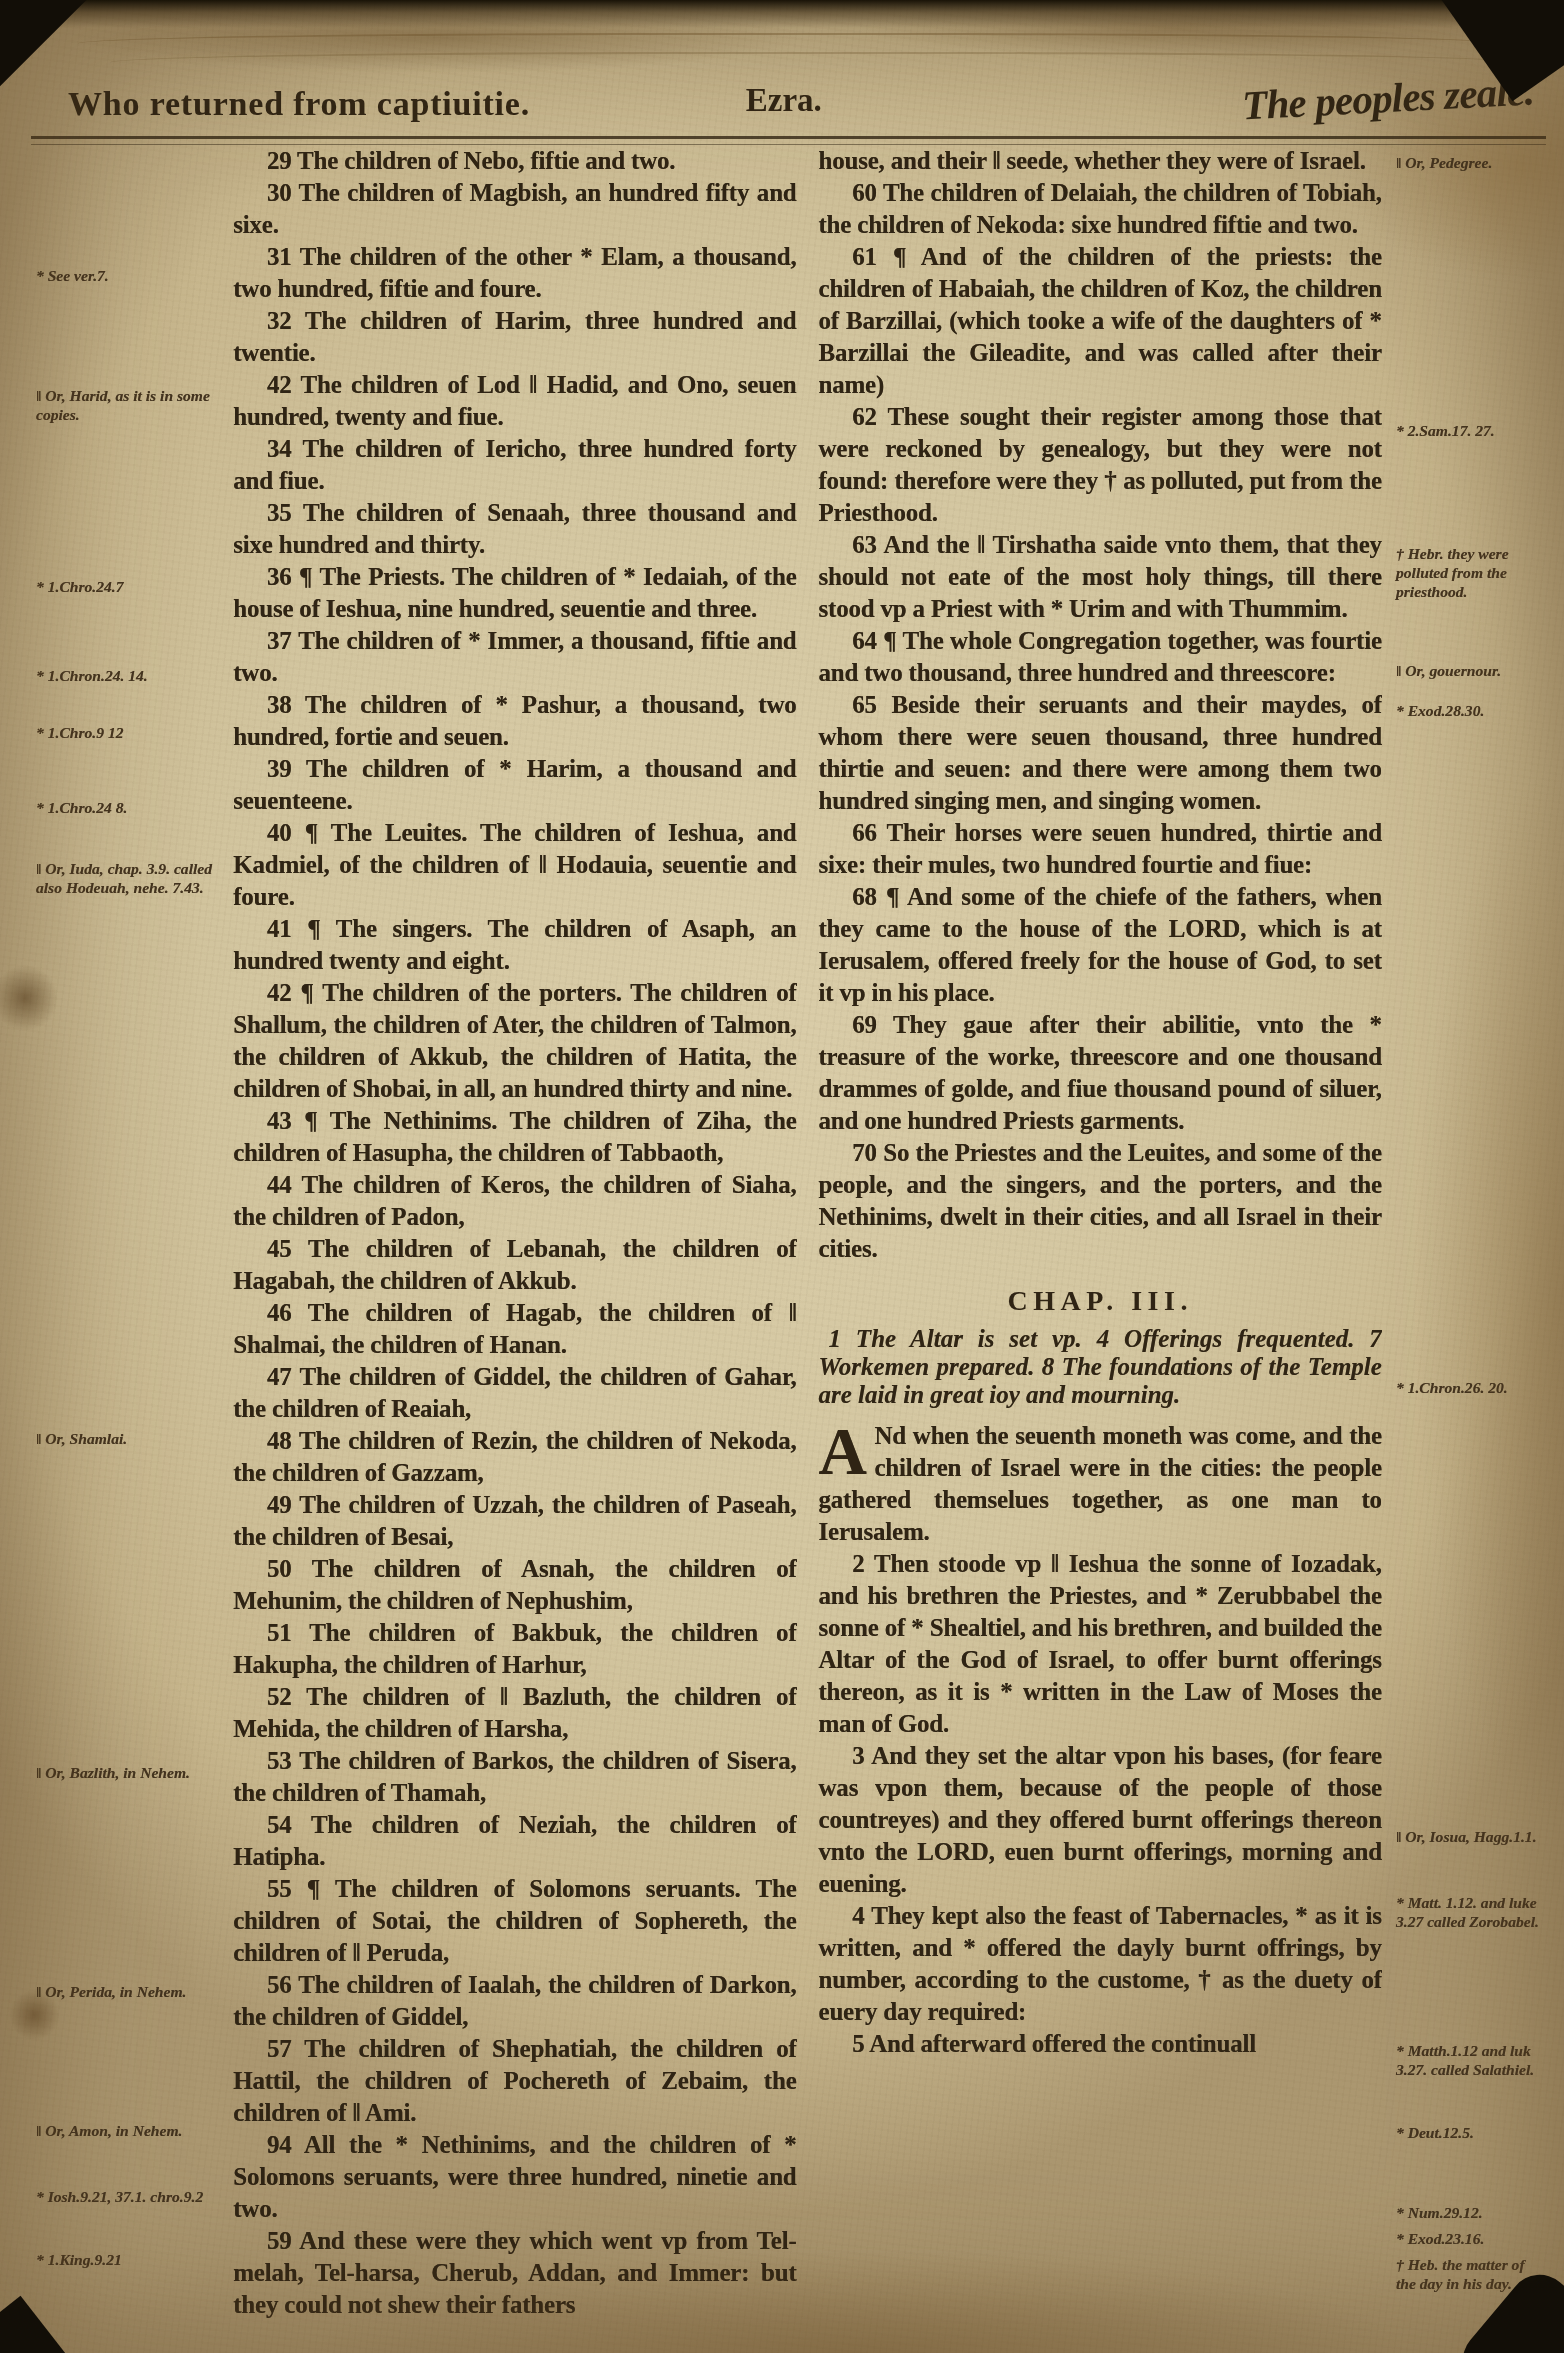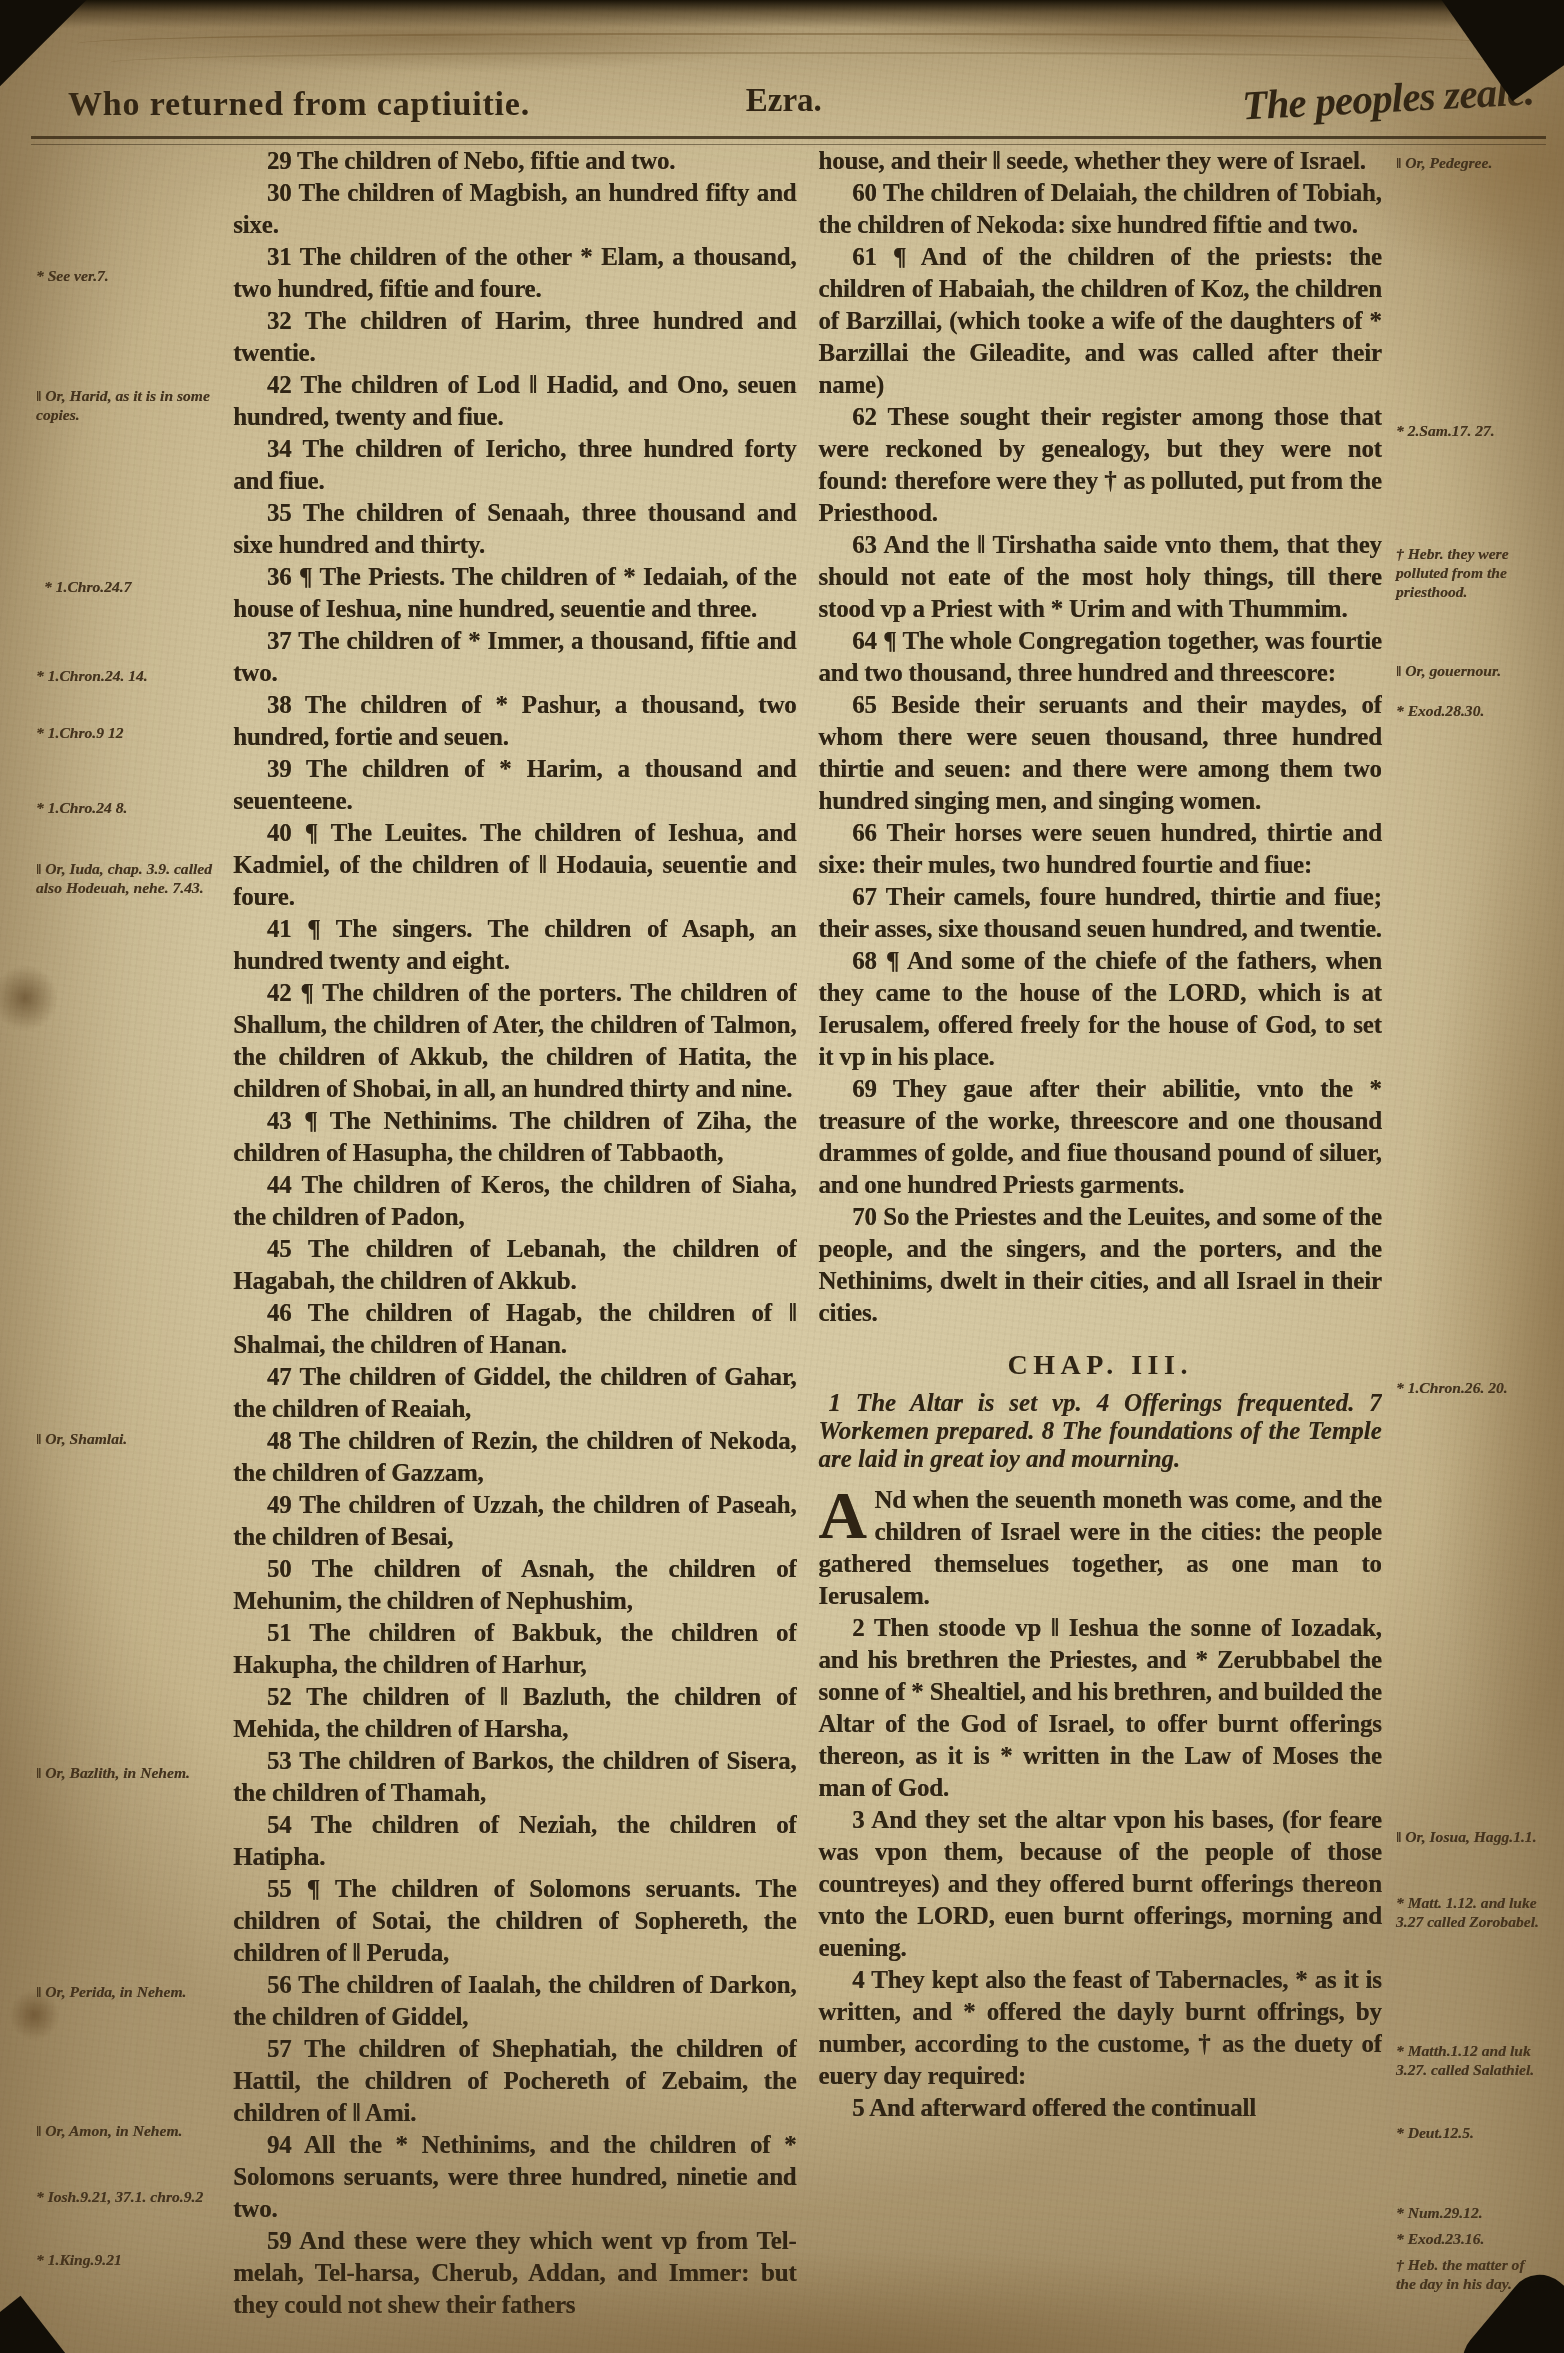--- a/index.html
+++ b/index.html
@@ -46,21 +46,21 @@
     border-top:3.1px solid rgba(50,38,20,.8);border-bottom:1.6px solid rgba(50,38,20,.5);}
 
   
   .notes-col{position:absolute;top:0;height:100%;}
   .col-left-notes{left:2.3%;width:11.6%;}
   .col-right-notes{left:89.2%;width:9.6%;}
   .note{position:absolute;left:0;right:0;font-size:15.6px;line-height:19px;
         font-style:italic;font-weight:bold;color:#43331f;text-shadow:0 0 0.5px rgba(60,45,25,.5);}
   .col-left-notes .note:nth-of-type(1){top:11.3%;}
   .col-left-notes .note:nth-of-type(2){top:16.4%;}
-  .col-left-notes .note:nth-of-type(3){top:24.5%;margin-left:8px;}
+  .col-left-notes .note:nth-of-type(3){top:24.5%;}
   .col-left-notes .note:nth-of-type(4){top:28.3%;}
   .col-left-notes .note:nth-of-type(5){top:30.7%;}
   .col-left-notes .note:nth-of-type(6){top:33.9%;}
   .col-left-notes .note:nth-of-type(7){top:36.5%;}
   .col-left-notes .note:nth-of-type(8){top:60.7%;}
   .col-left-notes .note:nth-of-type(9){top:74.9%;}
   .col-left-notes .note:nth-of-type(10){top:84.2%;}
   .col-left-notes .note:nth-of-type(11){top:90.1%;}
   .col-left-notes .note:nth-of-type(12){top:92.9%;}
   .col-left-notes .note:nth-of-type(13){top:95.6%;}
@@ -217,21 +217,20 @@
           <p class="verse">62 These sought their register among those that were reckoned by genealogy, but they were not found: therefore were they † as polluted, put from the Priesthood.</p>
 
           <p class="verse">63 And the ‖ Tirshatha saide vnto them, that they should not eate of the most holy things, till there stood vp a Priest with * Urim and with Thummim.</p>
 
           <p class="verse">64 ¶ The whole Congregation together, was fourtie and two thousand, three hundred and threescore:</p>
 
           <p class="verse">65 Beside their seruants and their maydes, of whom there were seuen thousand, three hundred thirtie and seuen: and there were among them two hundred singing men, and singing women.</p>
 
           <p class="verse">66 Their horses were seuen hundred, thirtie and sixe: their mules, two hundred fourtie and fiue:</p>
 
-          <p class="verse">67 Their camels, foure hundred, thirtie and fiue; their asses, sixe thousand seuen hundred, and twentie.</p>
 
           <p class="verse">68 ¶ And some of the chiefe of the fathers, when they came to the house of the LORD, which is at Ierusalem, offered freely for the house of God, to set it vp in his place.</p>
 
           <p class="verse">69 They gaue after their abilitie, vnto the * treasure of the worke, threescore and one thousand drammes of golde, and fiue thousand pound of siluer, and one hundred Priests garments.</p>
 
           <p class="verse">70 So the Priestes and the Leuites, and some of the people, and the singers, and the porters, and the Nethinims, dwelt in their cities, and all Israel in their cities.</p>
         </div>
       <h2 class="chap-heading">CHAP. III.</h2>
       <p class="chap-summary">1 The Altar is set vp. 4 Offerings frequented. 7 Workemen prepared. 8 The foundations of the Temple are laid in great ioy and mourning.</p>
       <p class="verse opening"><span class="dropcap">A</span><span>Nd when the seuenth moneth was come, and the children of Israel were in the cities: the people gathered themselues together, as one man to Ierusalem.</span></p>

